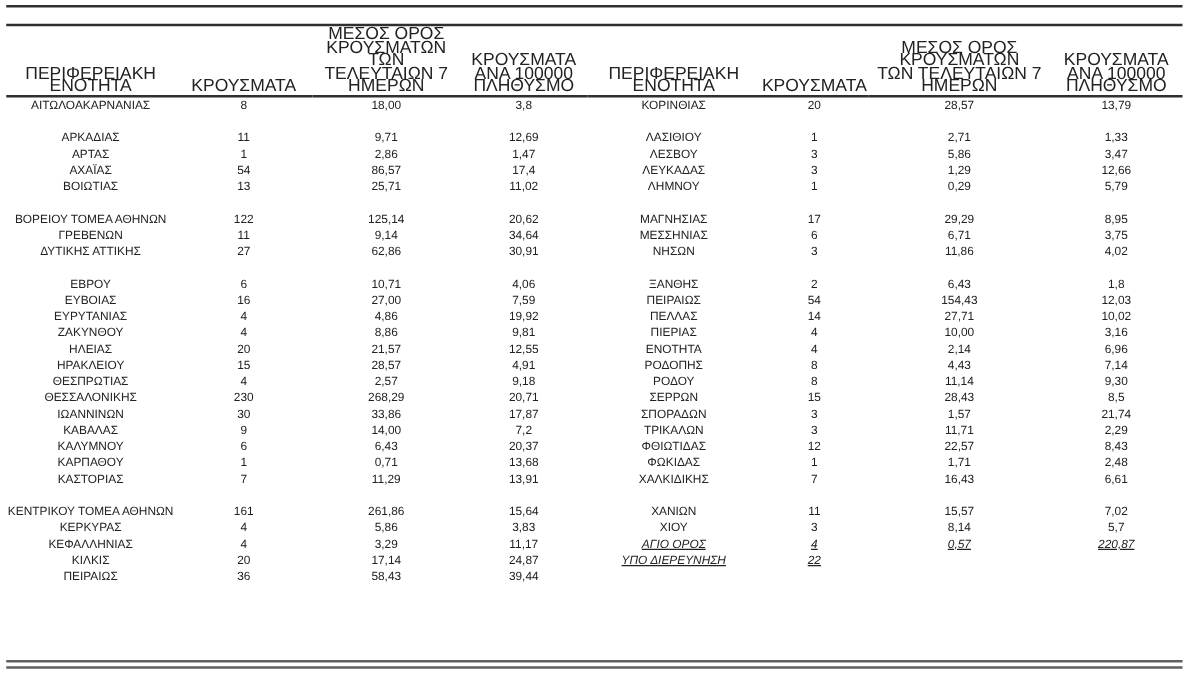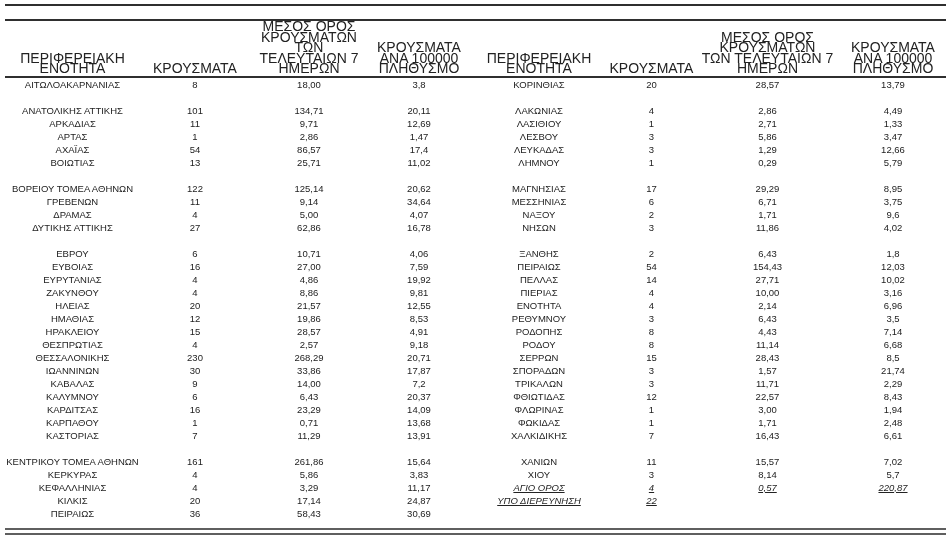--- a/index.html
+++ b/index.html
@@ -119,30 +119,20 @@
           <td>3,8</td>
           <td>ΚΟΡΙΝΘΙΑΣ</td>
           <td>20</td>
           <td>28,57</td>
           <td>13,79</td>
         </tr>
         <tr class="spacer">
           <td colspan="8"></td>
         </tr>
         <tr>
-          <td>ΑΝΑΤΟΛΙΚΗΣ ΑΤΤΙΚΗΣ</td>
-          <td>101</td>
-          <td>134,71</td>
-          <td>20,11</td>
-          <td>ΛΑΚΩΝΙΑΣ</td>
-          <td>4</td>
-          <td>2,86</td>
-          <td>4,49</td>
-        </tr>
-        <tr>
           <td>ΑΡΚΑΔΙΑΣ</td>
           <td>11</td>
           <td>9,71</td>
           <td>12,69</td>
           <td>ΛΑΣΙΘΙΟΥ</td>
           <td>1</td>
           <td>2,71</td>
           <td>1,33</td>
         </tr>
         <tr>
@@ -192,34 +182,24 @@
           <td>ΓΡΕΒΕΝΩΝ</td>
           <td>11</td>
           <td>9,14</td>
           <td>34,64</td>
           <td>ΜΕΣΣΗΝΙΑΣ</td>
           <td>6</td>
           <td>6,71</td>
           <td>3,75</td>
         </tr>
         <tr>
-          <td>ΔΡΑΜΑΣ</td>
-          <td>4</td>
-          <td>5,00</td>
-          <td>4,07</td>
-          <td>ΝΑΞΟΥ</td>
-          <td>2</td>
-          <td>1,71</td>
-          <td>9,6</td>
-        </tr>
-        <tr>
           <td>ΔΥΤΙΚΗΣ ΑΤΤΙΚΗΣ</td>
           <td>27</td>
           <td>62,86</td>
-          <td>16,78</td>
+          <td>30,91</td>
           <td>ΝΗΣΩΝ</td>
           <td>3</td>
           <td>11,86</td>
           <td>4,02</td>
         </tr>
         <tr class="spacer">
           <td colspan="8"></td>
         </tr>
         <tr>
           <td>ΕΒΡΟΥ</td>
@@ -265,48 +245,38 @@
           <td>ΗΛΕΙΑΣ</td>
           <td>20</td>
           <td>21,57</td>
           <td>12,55</td>
           <td>ΕΝΟΤΗΤΑ</td>
           <td>4</td>
           <td>2,14</td>
           <td>6,96</td>
         </tr>
         <tr>
-          <td>ΗΜΑΘΙΑΣ</td>
-          <td>12</td>
-          <td>19,86</td>
-          <td>8,53</td>
-          <td>ΡΕΘΥΜΝΟΥ</td>
-          <td>3</td>
-          <td>6,43</td>
-          <td>3,5</td>
-        </tr>
-        <tr>
           <td>ΗΡΑΚΛΕΙΟΥ</td>
           <td>15</td>
           <td>28,57</td>
           <td>4,91</td>
           <td>ΡΟΔΟΠΗΣ</td>
           <td>8</td>
           <td>4,43</td>
           <td>7,14</td>
         </tr>
         <tr>
           <td>ΘΕΣΠΡΩΤΙΑΣ</td>
           <td>4</td>
           <td>2,57</td>
           <td>9,18</td>
           <td>ΡΟΔΟΥ</td>
           <td>8</td>
           <td>11,14</td>
-          <td>6,68</td>
+          <td>9,30</td>
         </tr>
         <tr>
           <td>ΘΕΣΣΑΛΟΝΙΚΗΣ</td>
           <td>230</td>
           <td>268,29</td>
           <td>20,71</td>
           <td>ΣΕΡΡΩΝ</td>
           <td>15</td>
           <td>28,43</td>
           <td>8,5</td>
@@ -335,30 +305,20 @@
           <td>ΚΑΛΥΜΝΟΥ</td>
           <td>6</td>
           <td>6,43</td>
           <td>20,37</td>
           <td>ΦΘΙΩΤΙΔΑΣ</td>
           <td>12</td>
           <td>22,57</td>
           <td>8,43</td>
         </tr>
         <tr>
-          <td>ΚΑΡΔΙΤΣΑΣ</td>
-          <td>16</td>
-          <td>23,29</td>
-          <td>14,09</td>
-          <td>ΦΛΩΡΙΝΑΣ</td>
-          <td>1</td>
-          <td>3,00</td>
-          <td>1,94</td>
-        </tr>
-        <tr>
           <td>ΚΑΡΠΑΘΟΥ</td>
           <td>1</td>
           <td>0,71</td>
           <td>13,68</td>
           <td>ΦΩΚΙΔΑΣ</td>
           <td>1</td>
           <td>1,71</td>
           <td>2,48</td>
         </tr>
         <tr>
@@ -411,21 +371,21 @@
           <td>24,87</td>
           <td class="italic">ΥΠΟ ΔΙΕΡΕΥΝΗΣΗ</td>
           <td class="italic">22</td>
           <td class="italic"></td>
           <td class="italic"></td>
         </tr>
         <tr>
           <td>ΠΕΙΡΑΙΩΣ</td>
           <td>36</td>
           <td>58,43</td>
-          <td>30,69</td>
+          <td>39,44</td>
           <td></td>
           <td></td>
           <td></td>
           <td></td>
         </tr>
       </tbody>
   </table>
 
   <div class="rule-bottom"></div>
 </div>

